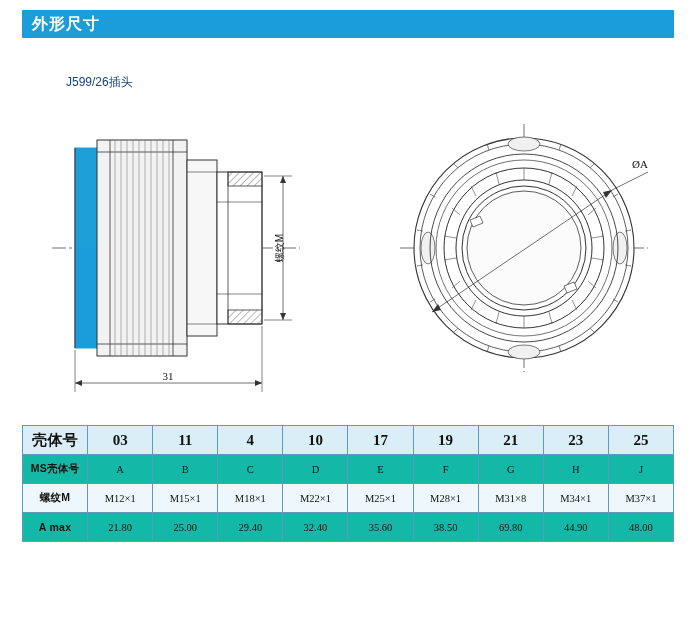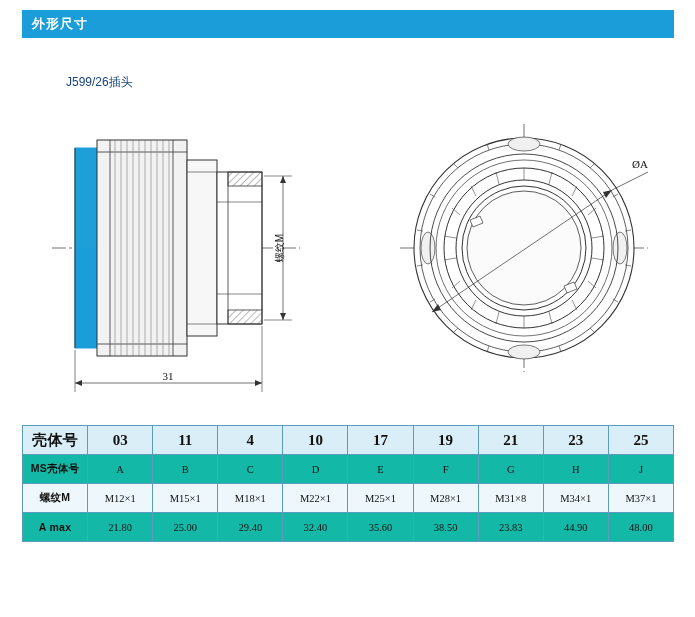--- a/index.html
+++ b/index.html
@@ -26,21 +26,21 @@
     left: 22px;
     top: 10px;
     width: 652px;
     height: 28px;
     background: #1a9dd9;
     display: flex;
     align-items: center;
   }
   .header-bar .title {
     color: #ffffff;
-    font-size: 13px;
+    font-size: 16px;
     font-weight: bold;
     margin-left: 10px;
     letter-spacing: 1px;
   }
   
   .subtitle {
     position: absolute;
     left: 26px;
     top: 74px;
     font-size: 12px;
@@ -295,20 +295,20 @@
         <td>M37×1</td>
       </tr>
       <tr class="alt">
         <td class="rowlabel">A max</td>
         <td>21.80</td>
         <td>25.00</td>
         <td>29.40</td>
         <td>32.40</td>
         <td>35.60</td>
         <td>38.50</td>
-        <td>23.83</td>
+        <td>69.80</td>
         <td>44.90</td>
         <td>48.00</td>
       </tr>
     </tbody>
   </table>
 
 </div>
 
 </body></html>

